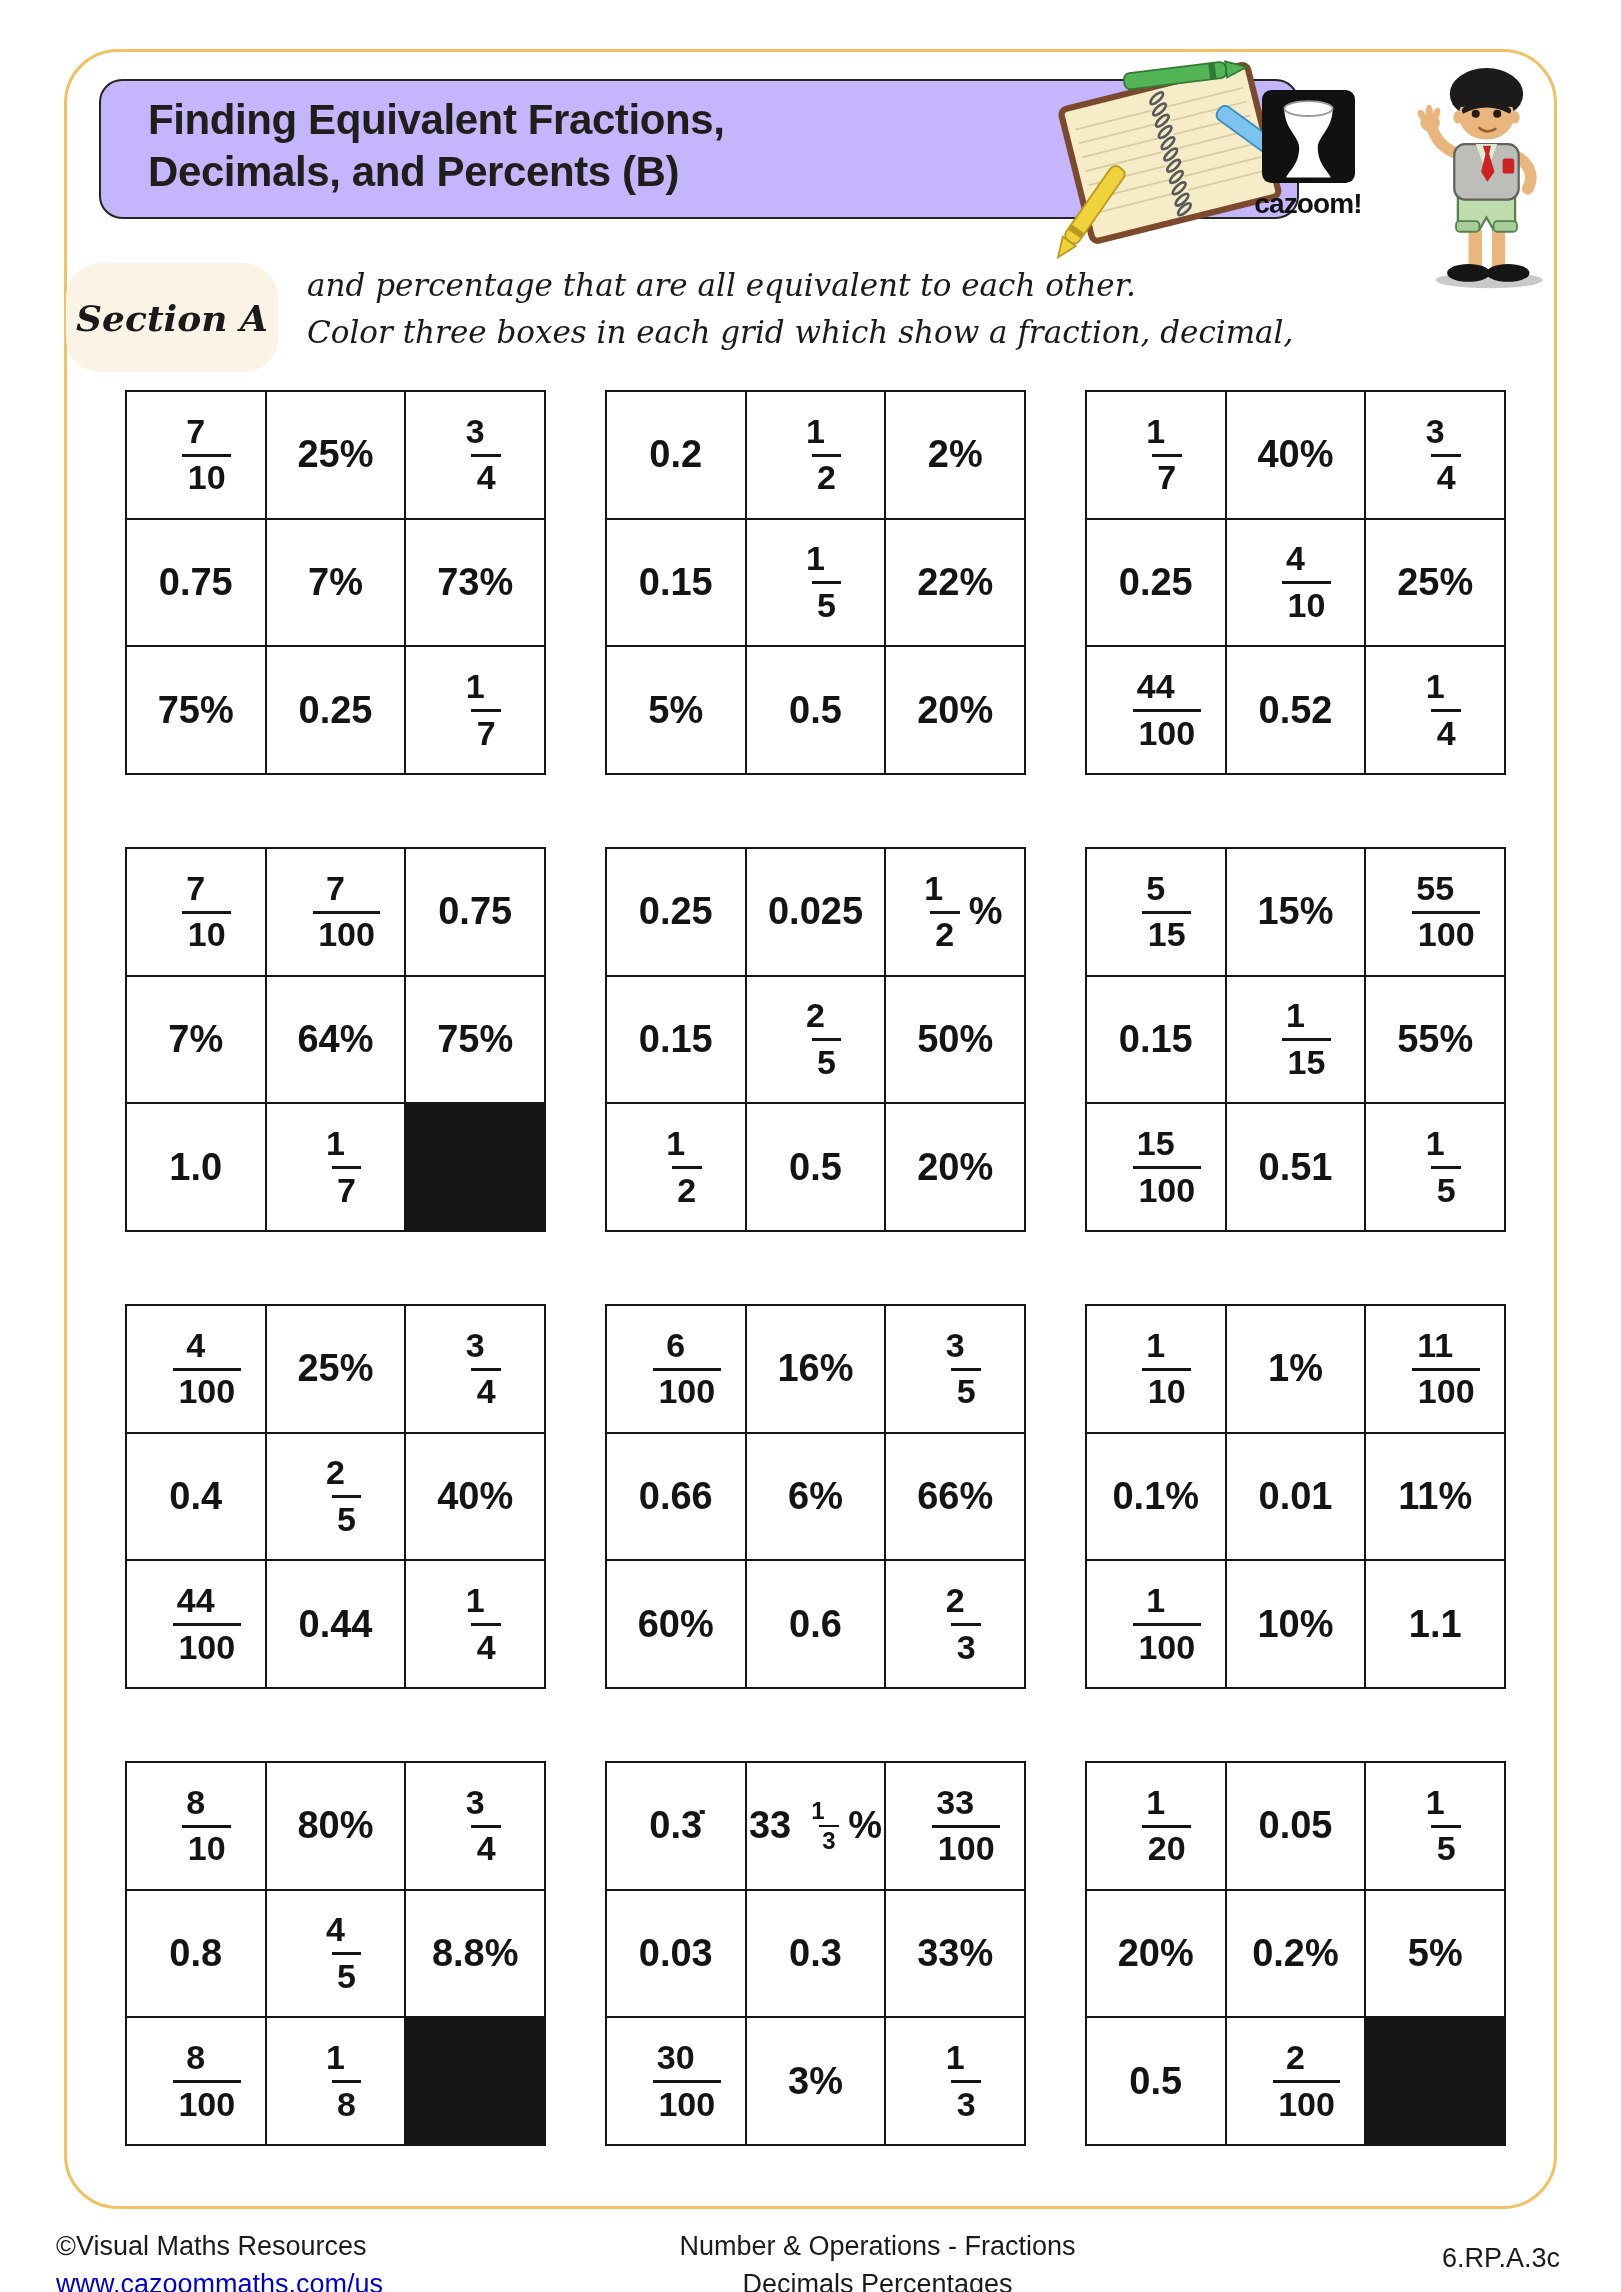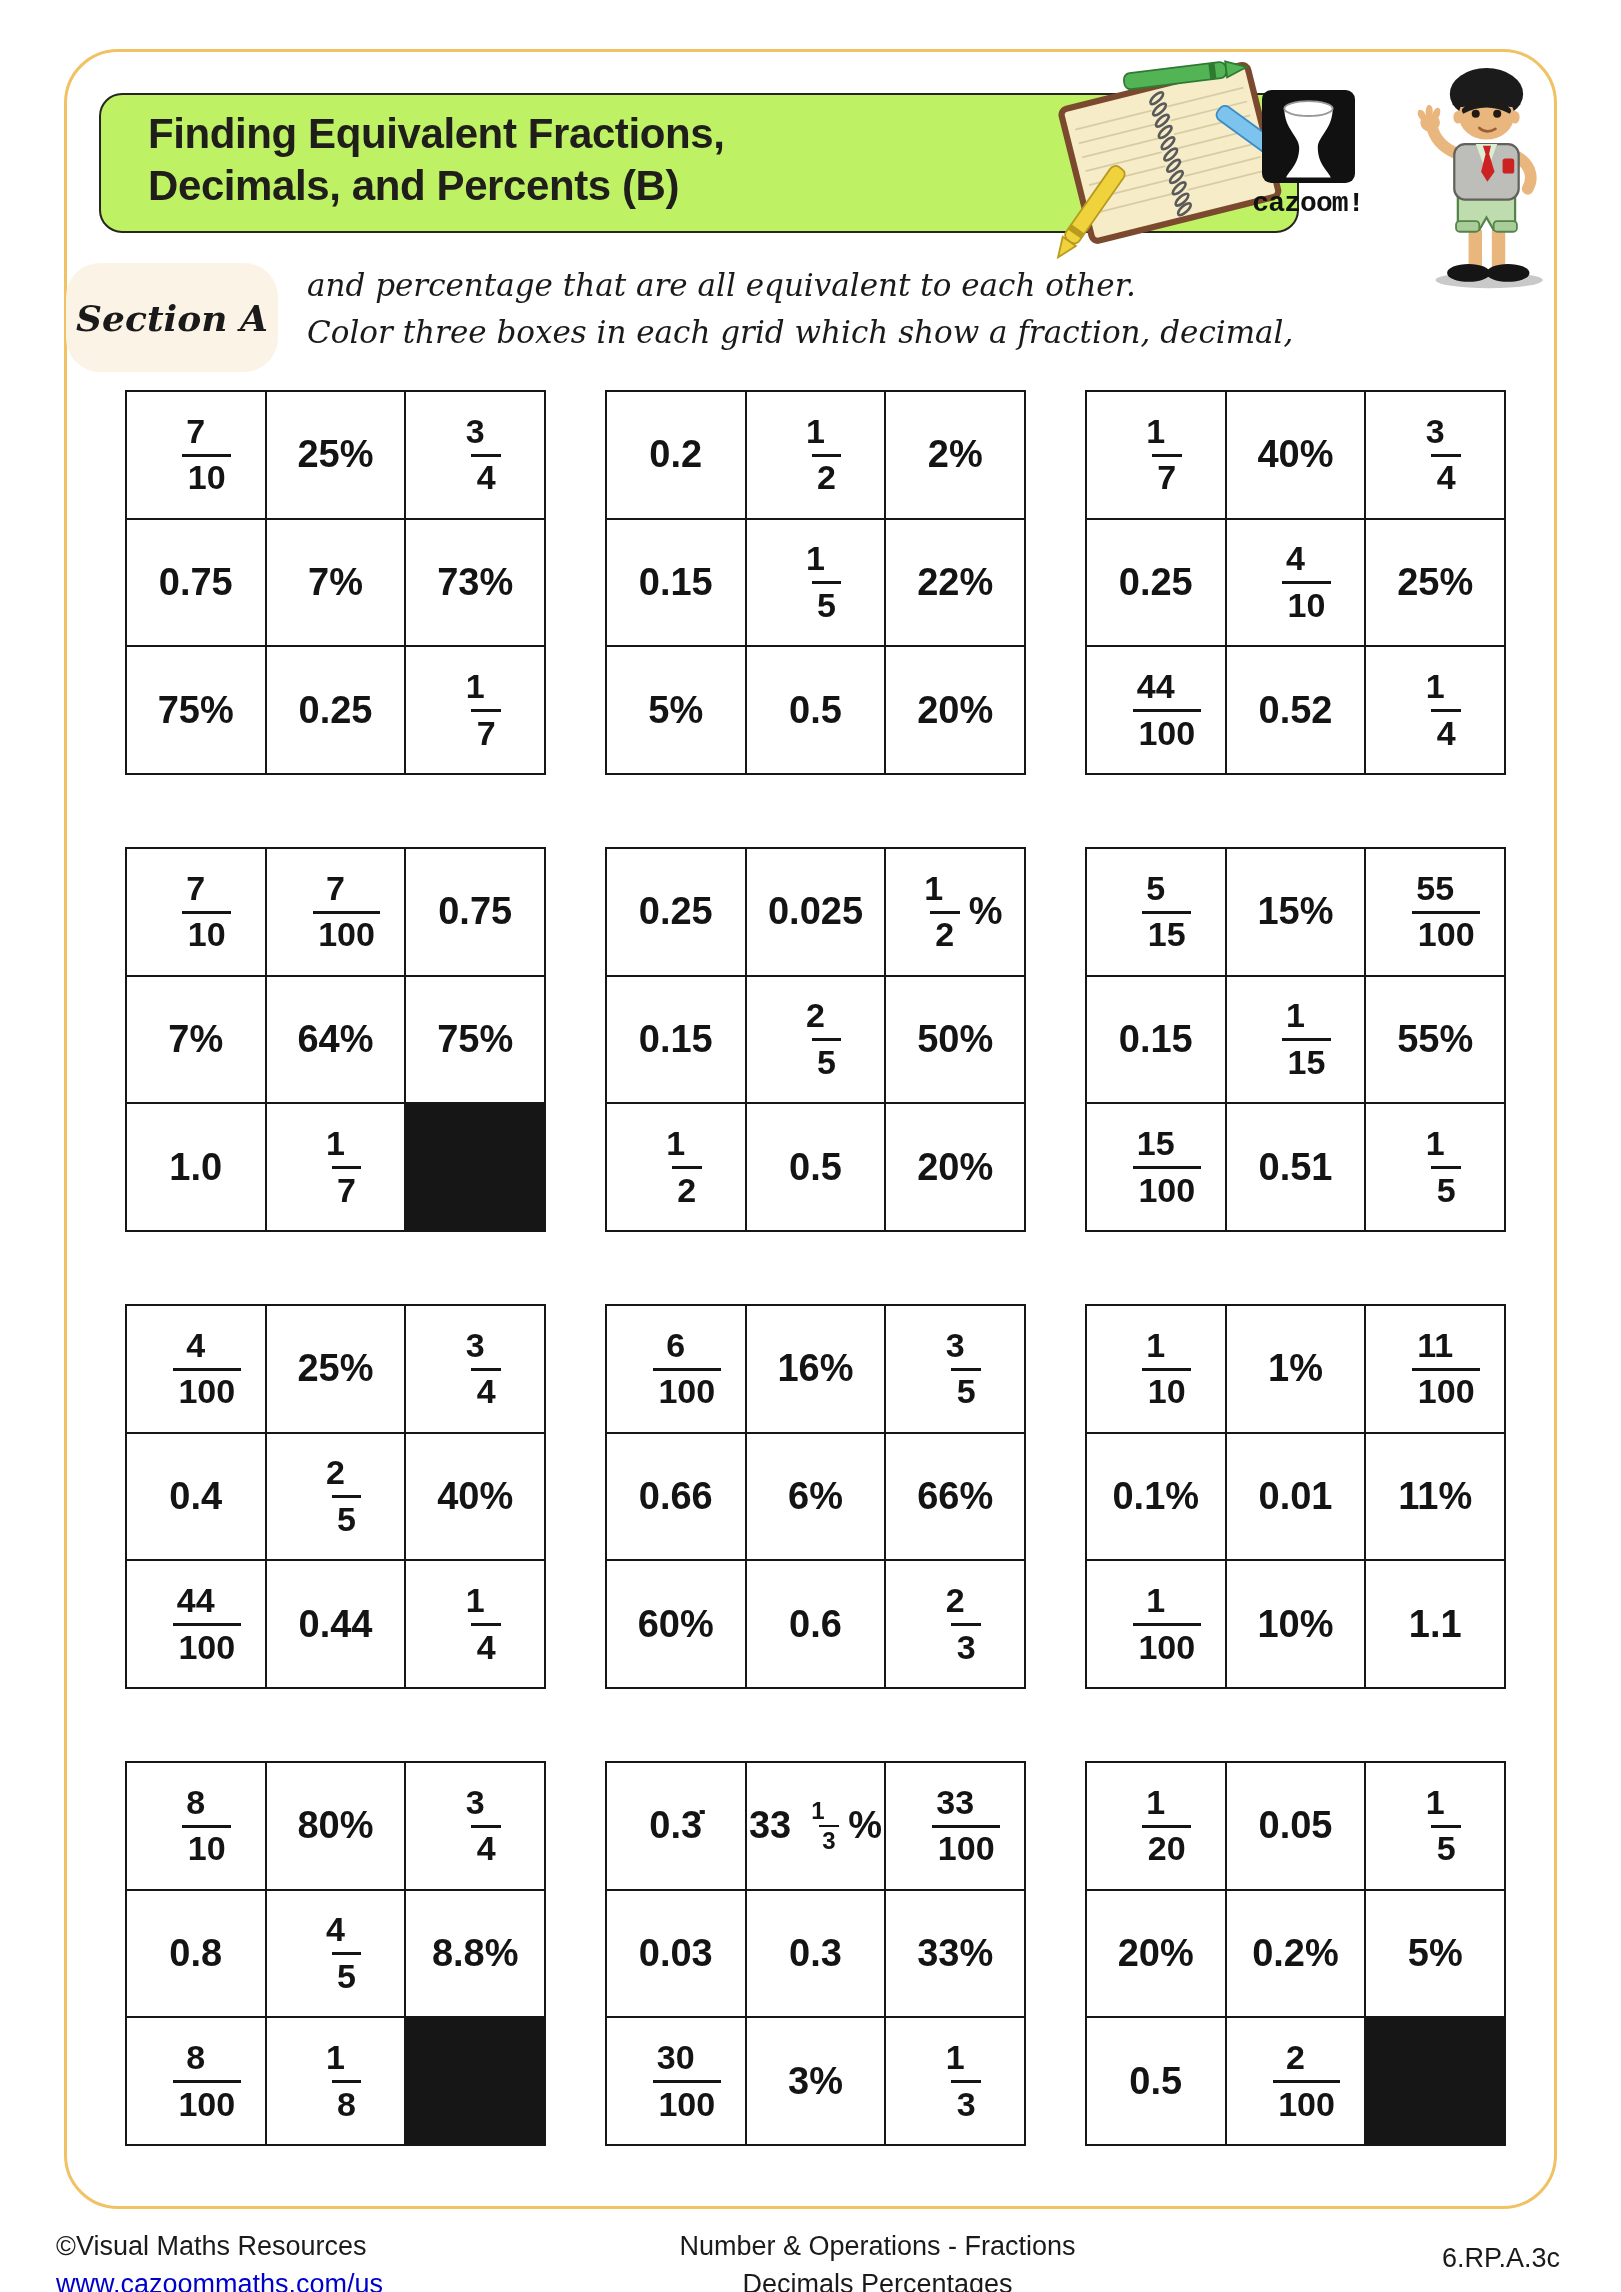--- a/index.html
+++ b/index.html
@@ -4,31 +4,31 @@
 <style>
   html,body{margin:0;padding:0;background:#ffffff;}
   #page{position:relative;width:1622px;height:2293px;background:#fff;overflow:hidden;
         font-family:"Liberation Sans",sans-serif;color:#1a1a1a;}
 
   
   .frame{position:absolute;left:64px;top:49px;width:1487px;height:2154px;
          border:3.6px solid #F0C263;border-radius:54px;}
 
   
-  .title-box{position:absolute;left:99px;top:93px;width:1196px;height:136px;
-             background:#bef264;border:2.7px solid #26251f;border-radius:23px;}
+  .title-box{position:absolute;left:99px;top:79px;width:1196px;height:136px;
+             background:#c4b5fd;border:2.7px solid #26251f;border-radius:23px;}
   .title-text{position:absolute;left:47px;top:12.5px;font-size:42px;line-height:52px;
               font-weight:bold;letter-spacing:-0.4px;color:#1f1e1a;}
 
   
   .notebook{position:absolute;left:1025px;top:52px;width:309px;height:210px;}
 
   
   .logo{position:absolute;left:1250px;top:90px;width:116px;text-align:center;}
-  .logo-caption{font-family:Liberation Mono, monospace;font-weight:bold;font-size:28px;
+  .logo-caption{font-family:Liberation Sans, sans-serif;font-weight:bold;font-size:28px;
                 letter-spacing:-0.9px;color:#111;margin-top:1.8px;}
 
   
   .boy{position:absolute;left:1397px;top:56px;width:170px;height:237px;}
 
   
   .section-box{position:absolute;left:66px;top:263px;width:212px;height:109px;
                background:#FAF3E6;border-radius:34px;display:flex;align-items:center;justify-content:center;}
   .section-label{font-family:"DejaVu Serif",serif;font-style:italic;font-weight:bold;font-size:36px;}
   .instruction{position:absolute;left:307px;top:262px;width:1003px;

